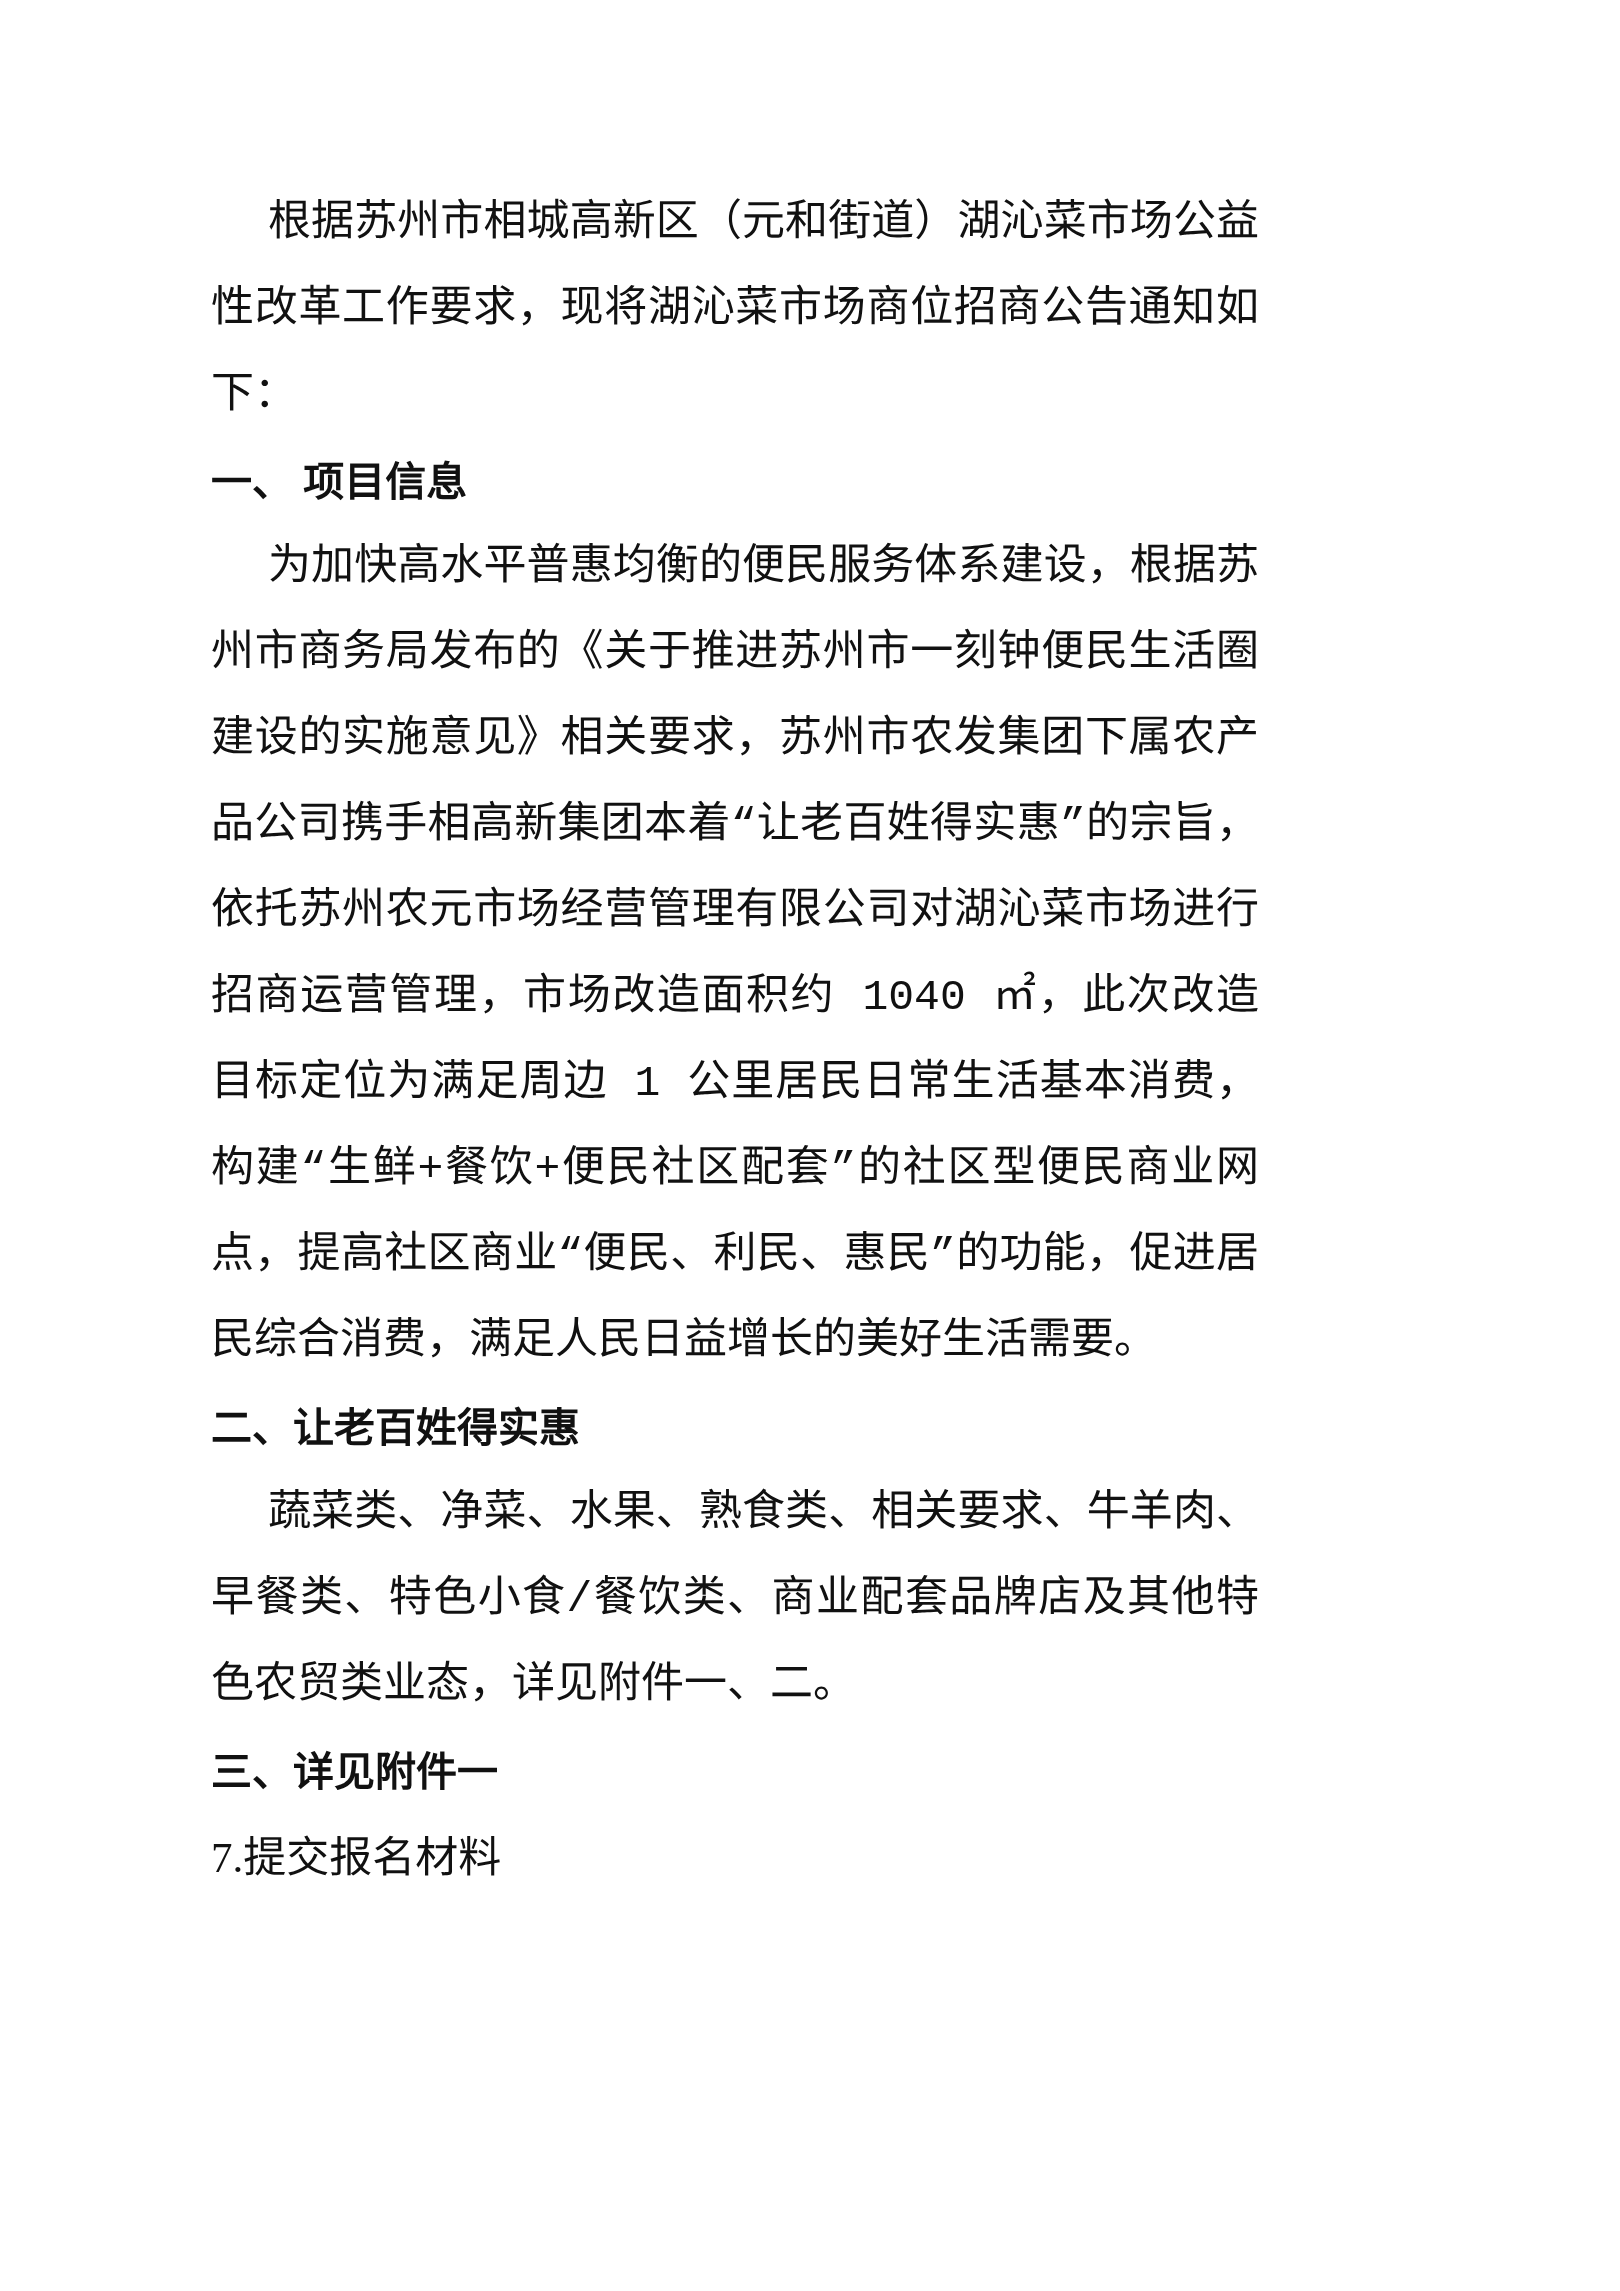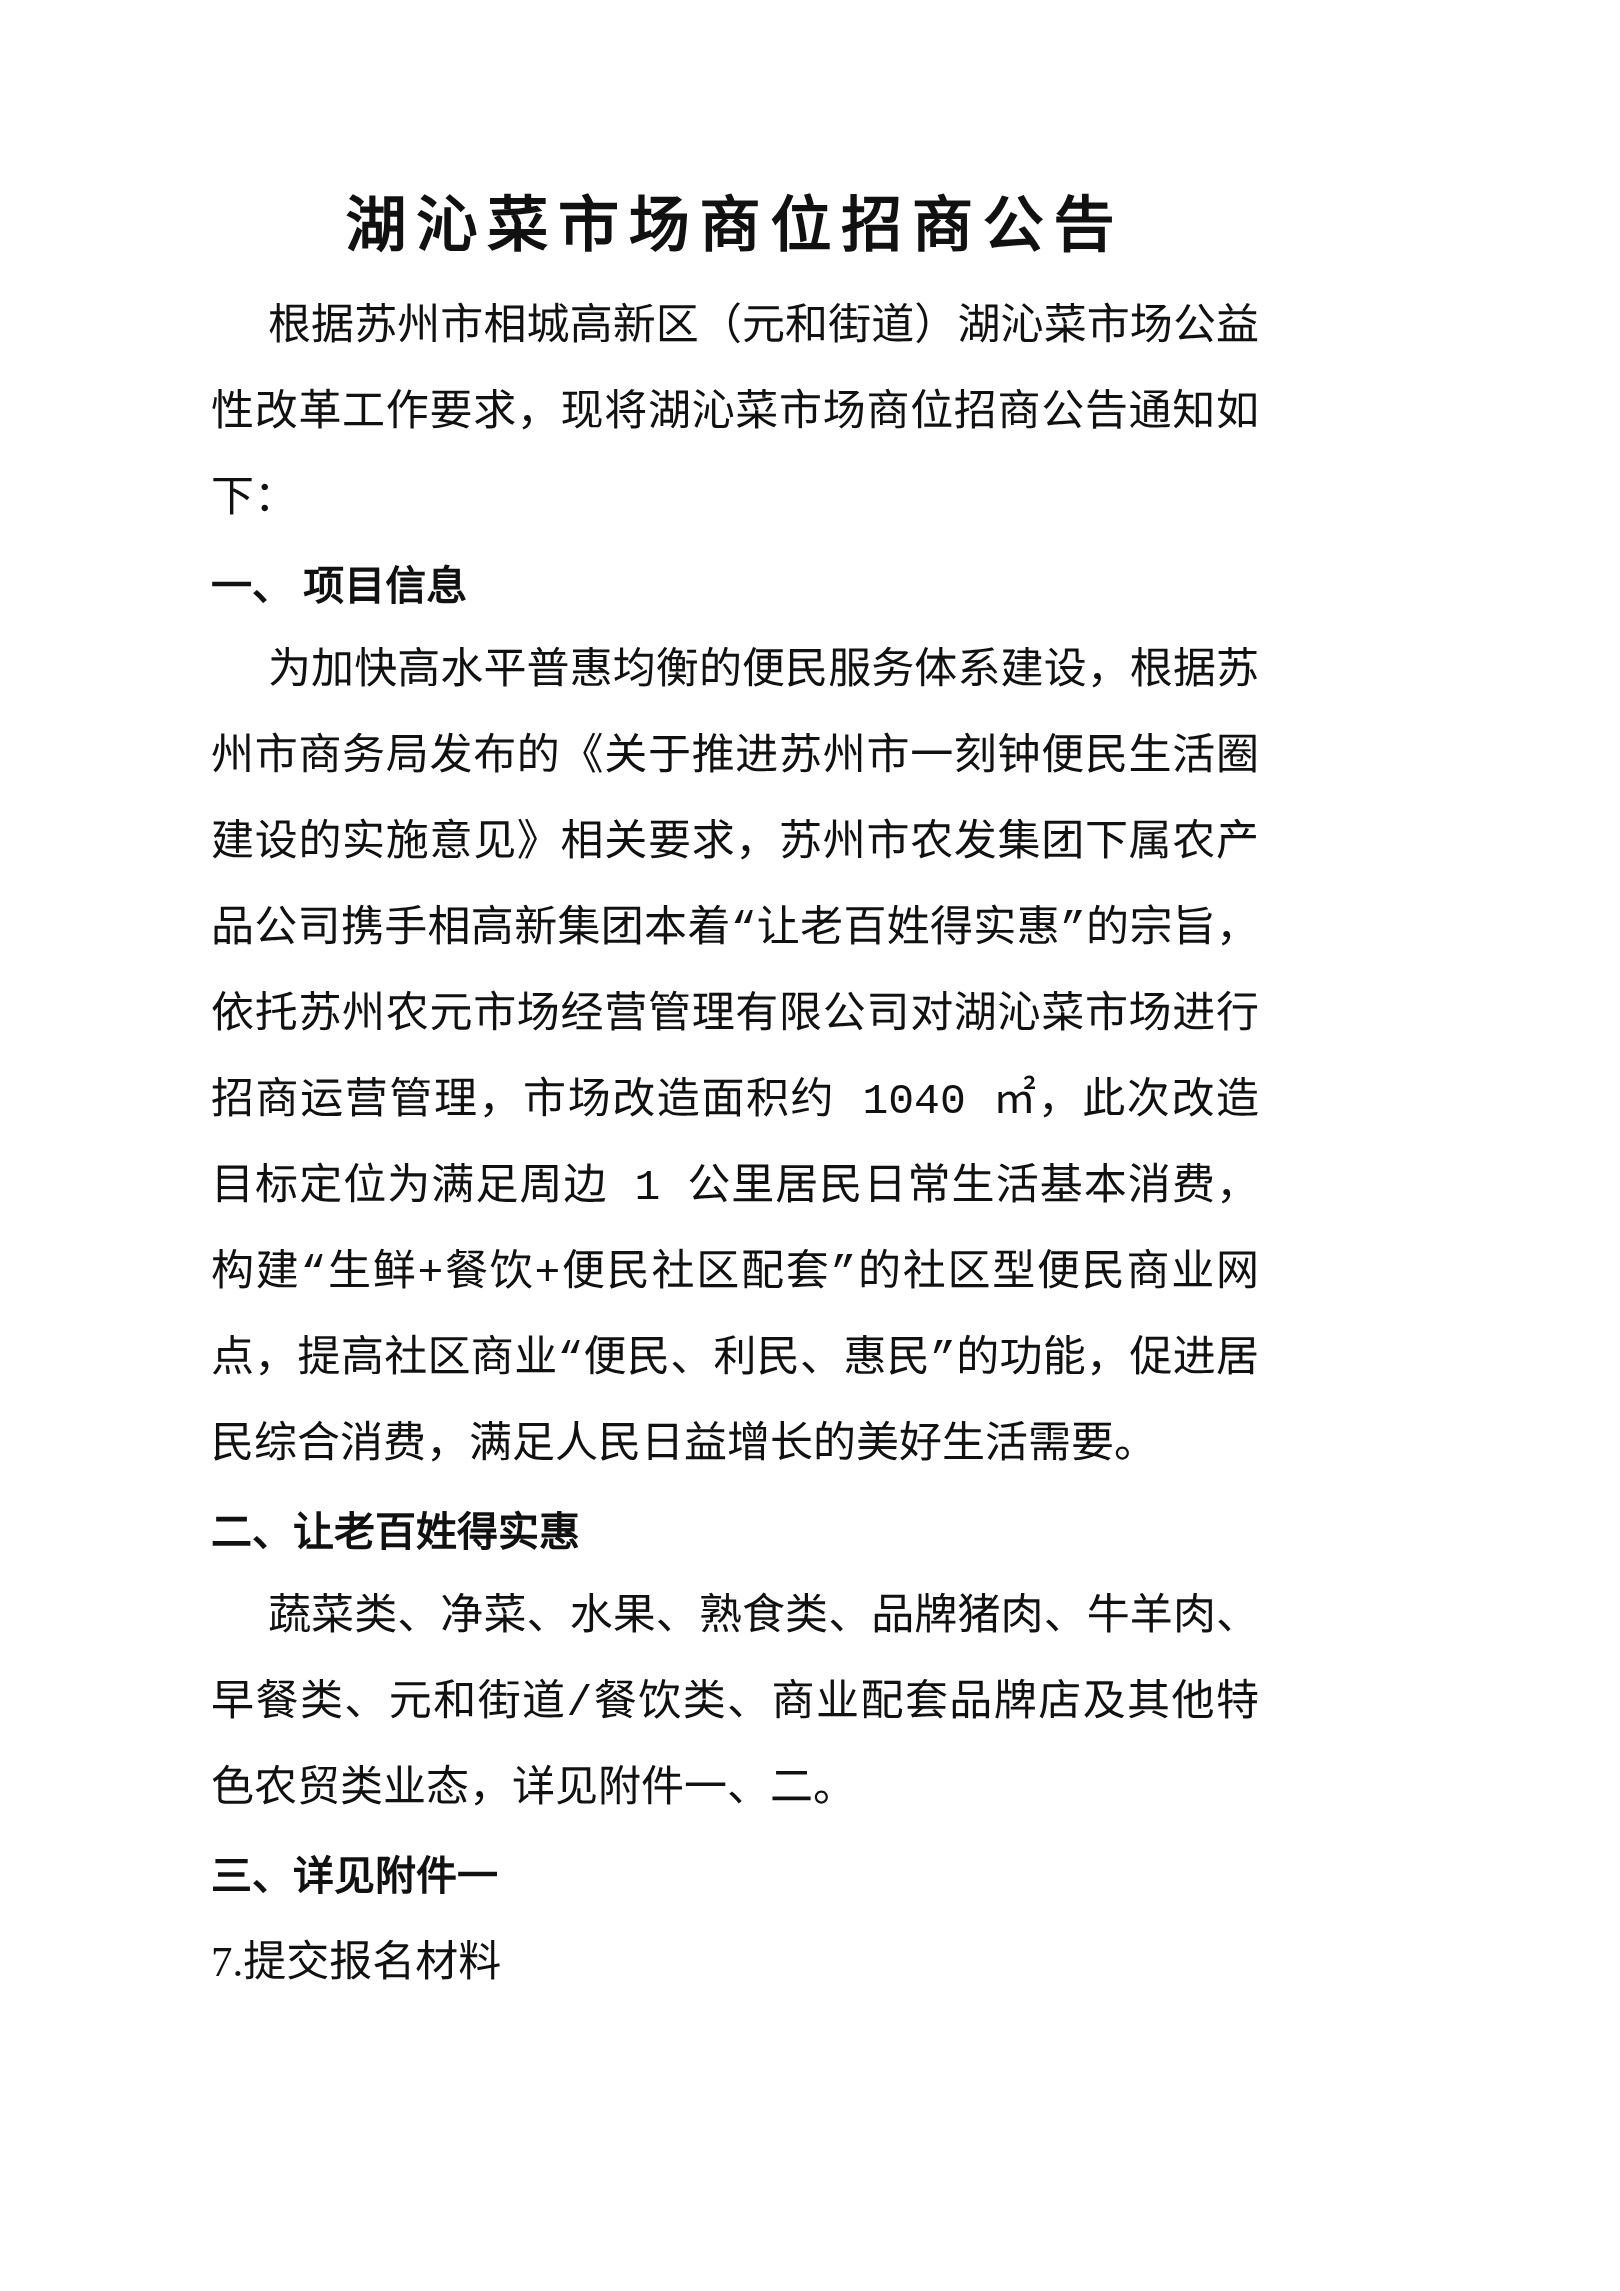--- a/index.html
+++ b/index.html
@@ -55,31 +55,30 @@
     line-height: 86px;
     font-weight: normal;
     text-align: left;
   }
 </style>
 </head>
 <body>
 
 <div class="page">
 
-  <h1 class="doc-title">湖沁菜市场商位招商公告</h1>
 
   <p class="para indent">根据苏州市相城高新区（元和街道）湖沁菜市场公益性改革工作要求，现将湖沁菜市场商位招商公告通知如下：</p>
 
   <h2 class="heading">一、 项目信息</h2>
 
   <p class="para indent">为加快高水平普惠均衡的便民服务体系建设，根据苏州市商务局发布的《关于推进苏州市一刻钟便民生活圈建设的实施意见》相关要求，苏州市农发集团下属农产品公司携手相高新集团本着“让老百姓得实惠”的宗旨，依托苏州农元市场经营管理有限公司对湖沁菜市场进行招商运营管理，市场改造面积约 1040 ㎡，此次改造目标定位为满足周边 1 公里居民日常生活基本消费，构建“生鲜+餐饮+便民社区配套”的社区型便民商业网点，提高社区商业“便民、利民、惠民”的功能，促进居民综合消费，满足人民日益增长的美好生活需要。</p>
 
   <h2 class="heading">二、让老百姓得实惠</h2>
 
-  <p class="para indent">蔬菜类、净菜、水果、熟食类、品牌猪肉、牛羊肉、早餐类、元和街道/餐饮类、商业配套品牌店及其他特色农贸类业态，详见附件一、二。</p>
+  <p class="para indent">蔬菜类、净菜、水果、熟食类、相关要求、牛羊肉、早餐类、特色小食/餐饮类、商业配套品牌店及其他特色农贸类业态，详见附件一、二。</p>
 
   <h2 class="heading">三、详见附件一</h2>
 
   <p class="subheading">7.提交报名材料</p>
 
 
 </div>
 
 
 </body></html>

